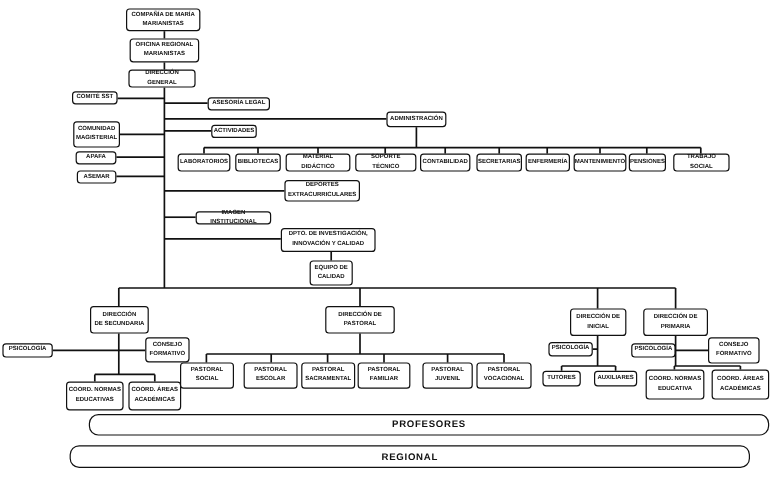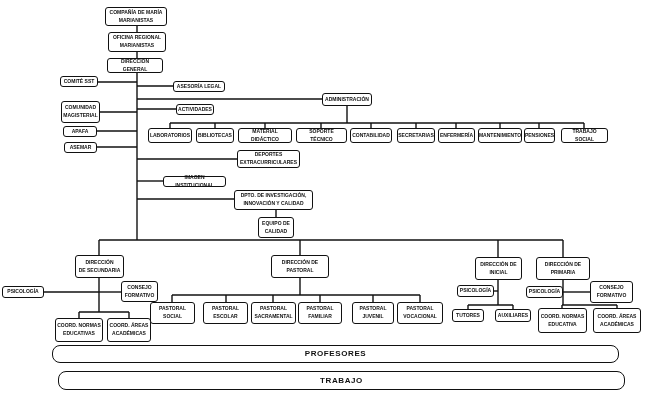--- a/index.html
+++ b/index.html
@@ -161,16 +161,16 @@
   <div class="node" style="left:495px;top:309px;width:36px;height:13px">AUXILIARES</div>
 
   <div class="node" style="left:526px;top:286px;width:37px;height:12px">PSICOLOGÍA</div>
   <div class="node" style="left:590px;top:281px;width:43px;height:22px">CONSEJO
 FORMATIVO</div>
   <div class="node" style="left:538px;top:308px;width:49px;height:25px">COORD. NORMAS
 EDUCATIVA</div>
   <div class="node" style="left:593px;top:308px;width:48px;height:25px">COORD. ÁREAS
 ACADÉMICAS</div>
 
-  <div class="node band" style="left:52px;top:345px;width:567px;height:18px">PROFESORES</div>
-  <div class="node band" style="left:58px;top:371px;width:567px;height:19px">TRABAJO</div>
+  <div class="node band" style="left:74px;top:345px;width:567px;height:18px">PROFESORES</div>
+  <div class="node band" style="left:58px;top:371px;width:567px;height:19px">REGIONAL</div>
 
 </div>
 
 </body></html>

